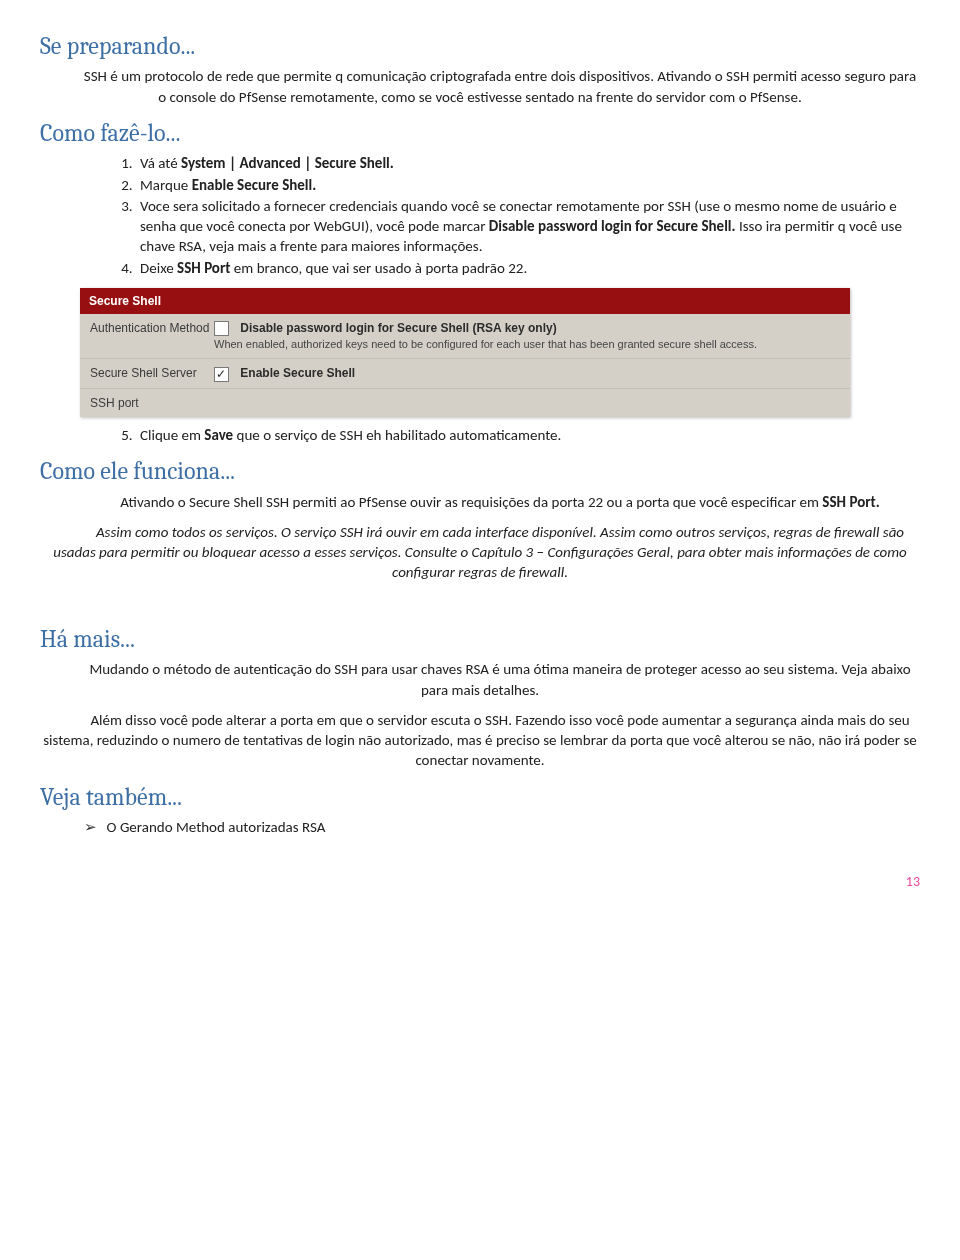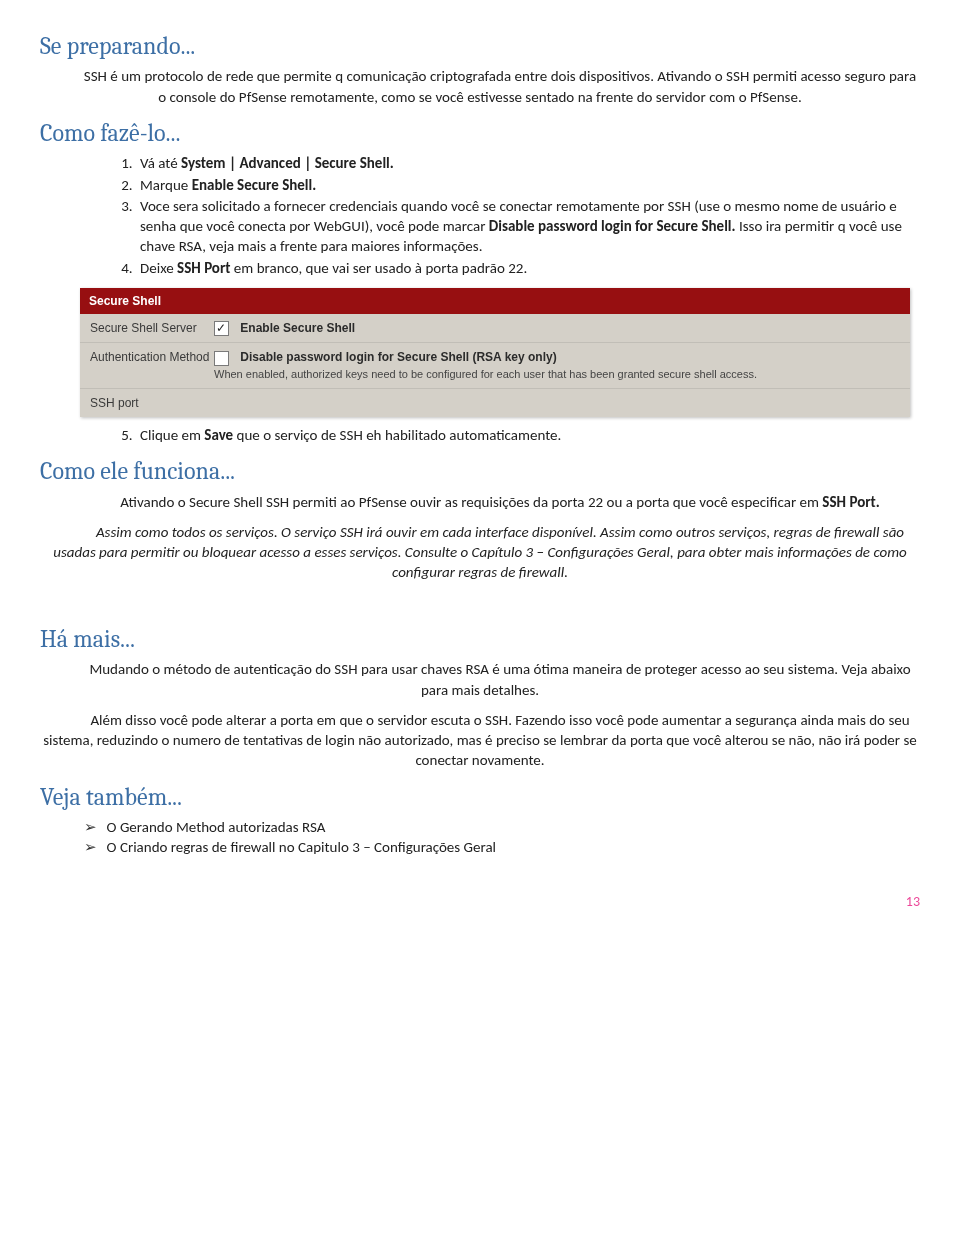--- a/index.html
+++ b/index.html
@@ -34,21 +34,21 @@
   ol li {
     padding-left: 4px;
     margin-bottom: 1px;
     margin-left: 42px;
   }
   .b { font-weight: bold; }
   .i { font-style: italic; }
   .screenshot {
     margin: 6px 0 8px 40px;
     border: 0;
-    width: 830px;
+    width: 770px;
     font-family: Tahoma, Arial, sans-serif;
     font-size: 12px;
     color: #2b2b2b;
     background: #d4d0c8;
     box-shadow: 1px 1px 3px rgba(0,0,0,.25);
   }
   .ss-header {
     background: #970f11;
     color: #fff;
     font-weight: bold;
@@ -138,32 +138,32 @@
   <li>
     <span>Deixe </span><span class="b">SSH Port</span><span> em branco, que vai ser usado à porta padrão 22.</span>
   </li>
 </ol>
 
 
 <div class="screenshot">
   <div class="ss-header">Secure Shell</div>
   <div class="ss-body">
     <div class="ss-row">
-      <div class="ss-label">Secure Shell Server</div>
-      <div class="ss-ctrl">
-        <span class="cb checked"></span>
-        <span class="ss-bold">Enable Secure Shell</span>
-      </div>
-    </div>
-    <div class="ss-row">
       <div class="ss-label">Authentication Method</div>
       <div class="ss-ctrl">
         <span class="cb"></span>
         <span class="ss-bold">Disable password login for Secure Shell (RSA key only)</span><br>
         <span class="ss-note">When enabled, authorized keys need to be configured for each user that has been granted secure shell access.</span>
+      </div>
+    </div>
+    <div class="ss-row">
+      <div class="ss-label">Secure Shell Server</div>
+      <div class="ss-ctrl">
+        <span class="cb checked"></span>
+        <span class="ss-bold">Enable Secure Shell</span>
       </div>
     </div>
     <div class="ss-row">
       <div class="ss-label">SSH port</div>
     </div>
   </div>
 </div>
 
 <ol start="5">
   <li>
@@ -182,19 +182,18 @@
 
 
 <h2 class="subhead">Há mais...</h2>
 <p class="indent">Mudando o método de autenticação do SSH para usar chaves RSA é uma ótima maneira de proteger acesso ao seu sistema. Veja abaixo para mais detalhes.</p>
 <p class="indent">Além disso você pode alterar a porta em que o servidor escuta o SSH. Fazendo isso você pode aumentar a segurança ainda mais do seu sistema, reduzindo o numero de tentativas de login não autorizado, mas é preciso se lembrar da porta que você alterou se não, não irá poder se conectar novamente.</p>
 
 
 <h2 class="subhead">Veja também...</h2>
 <ul class="arrow">
   <li>O Gerando Method autorizadas RSA</li>
-  <li>O Criando regras de firewall no Capitulo 3 – Configurações Geral</li>
 </ul>
 
 <div class="page-number">13</div>
 
 
 
 
 </body></html>

